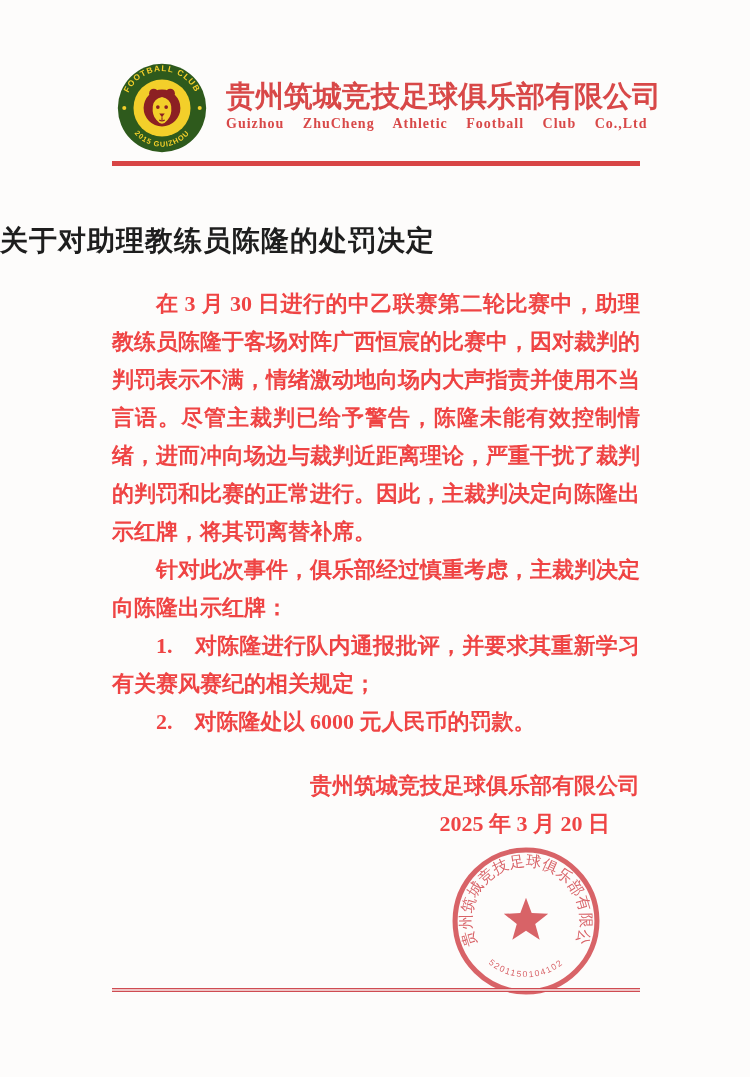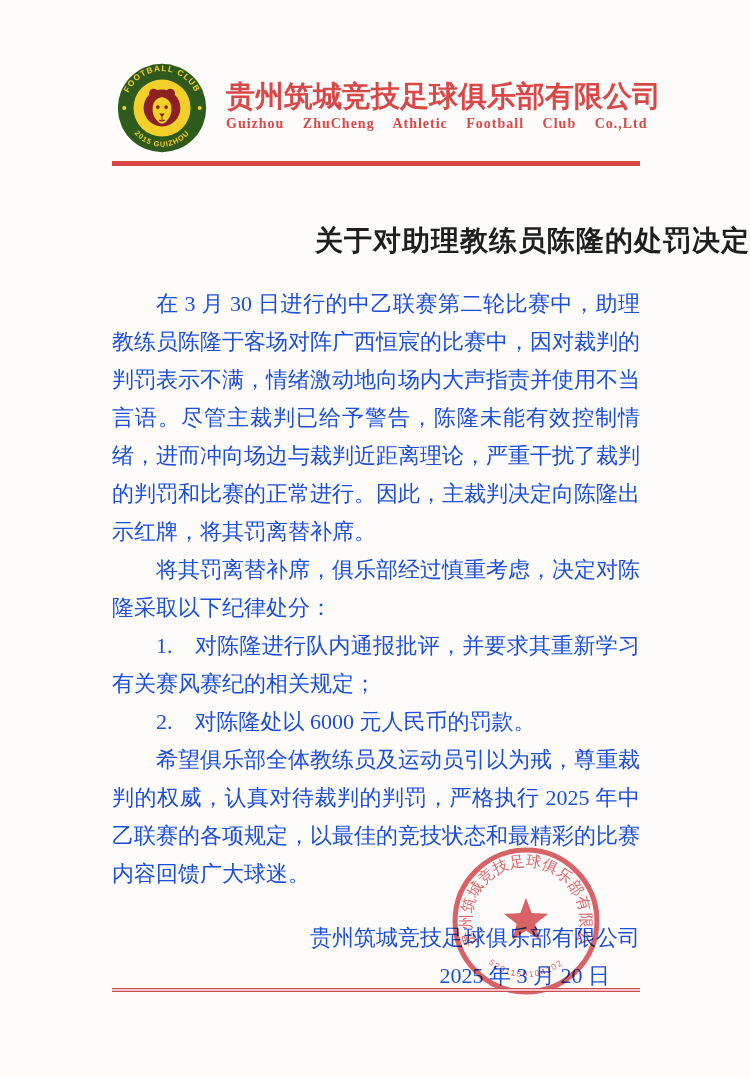--- a/index.html
+++ b/index.html
@@ -16,29 +16,30 @@
     line-height:40px;white-space:nowrap;
   }
   .company-en{
     margin-top:0;font-size:14px;font-weight:bold;color:#d84848;
     letter-spacing:1px;word-spacing:14px;white-space:nowrap;
     font-family:"Liberation Serif", serif;
   }
   .rule-top{position:absolute;left:112px;top:161px;width:528px;height:5px;background:#d84545;}
   
   .doc-title{
-    position:absolute;left:0;right:0;top:222px;text-align:right;
+    position:absolute;left:0;right:0;top:222px;text-align:left;
     font-family:Liberation Serif, serif;
     font-size:28px;font-weight:900;color:#1e1e1e;letter-spacing:1px;
   }
   
   .content{
     position:absolute;left:112px;top:285px;width:528px;
-    font-size:22px;line-height:38px;color:#1d4ed8;
+    font-size:22px;line-height:38px;color:#ef4444;
     text-align:justify;
+    font-weight:bold;
   }
   .content p{margin:0;text-indent:2em;}
   
   .signature{margin-top:26px;text-align:right;}
   .sig-company{white-space:nowrap;}
   .sig-date{padding-right:30px;white-space:nowrap;}
   
   .stamp{
     position:absolute;left:450px;top:845px;width:152px;height:152px;
     opacity:.85;mix-blend-mode:multiply;pointer-events:none;
@@ -85,24 +86,23 @@
   <div class="header-text">
     <div class="company-cn">贵州筑城竞技足球俱乐部有限公司</div>
     <div class="company-en">Guizhou ZhuCheng Athletic Football Club Co.,Ltd</div>
   </div>
   <div class="rule-top"></div>
 
   <div class="doc-title">关于对助理教练员陈隆的处罚决定</div>
 
   <div class="content">
     <p>在 3 月 30 日进行的中乙联赛第二轮比赛中，助理教练员陈隆于客场对阵广西恒宸的比赛中，因对裁判的判罚表示不满，情绪激动地向场内大声指责并使用不当言语。尽管主裁判已给予警告，陈隆未能有效控制情绪，进而冲向场边与裁判近距离理论，严重干扰了裁判的判罚和比赛的正常进行。因此，主裁判决定向陈隆出示红牌，将其罚离替补席。</p>
-    <p>将其罚离替补席，俱乐部经过慎重考虑，决定对陈隆采取以下纪律处分：</p>
+    <p>针对此次事件，俱乐部经过慎重考虑，主裁判决定向陈隆出示红牌：</p>
     <p>1.　对陈隆进行队内通报批评，并要求其重新学习有关赛风赛纪的相关规定；</p>
     <p>2.　对陈隆处以 6000 元人民币的罚款。</p>
-    <p>希望俱乐部全体教练员及运动员引以为戒，尊重裁判的权威，认真对待裁判的判罚，严格执行 2025 年中乙联赛的各项规定，以最佳的竞技状态和最精彩的比赛内容回馈广大球迷。</p>
 
     <div class="signature">
       <div class="sig-company">贵州筑城竞技足球俱乐部有限公司</div>
       <div class="sig-date">2025 年 3 月 20 日</div>
     </div>
   </div>
 
   <svg class="stamp" viewBox="0 0 150 150">
     <circle cx="75" cy="75" r="70" fill="none" stroke="#d4484f" stroke-width="5"></circle>
     <polygon fill="#d4484f" points="75,52 80.6,67.2 96.9,67.9 84.1,78 88.5,93.6 75,84.6 61.5,93.6 65.9,78 53.1,67.9 69.4,67.2"></polygon>

